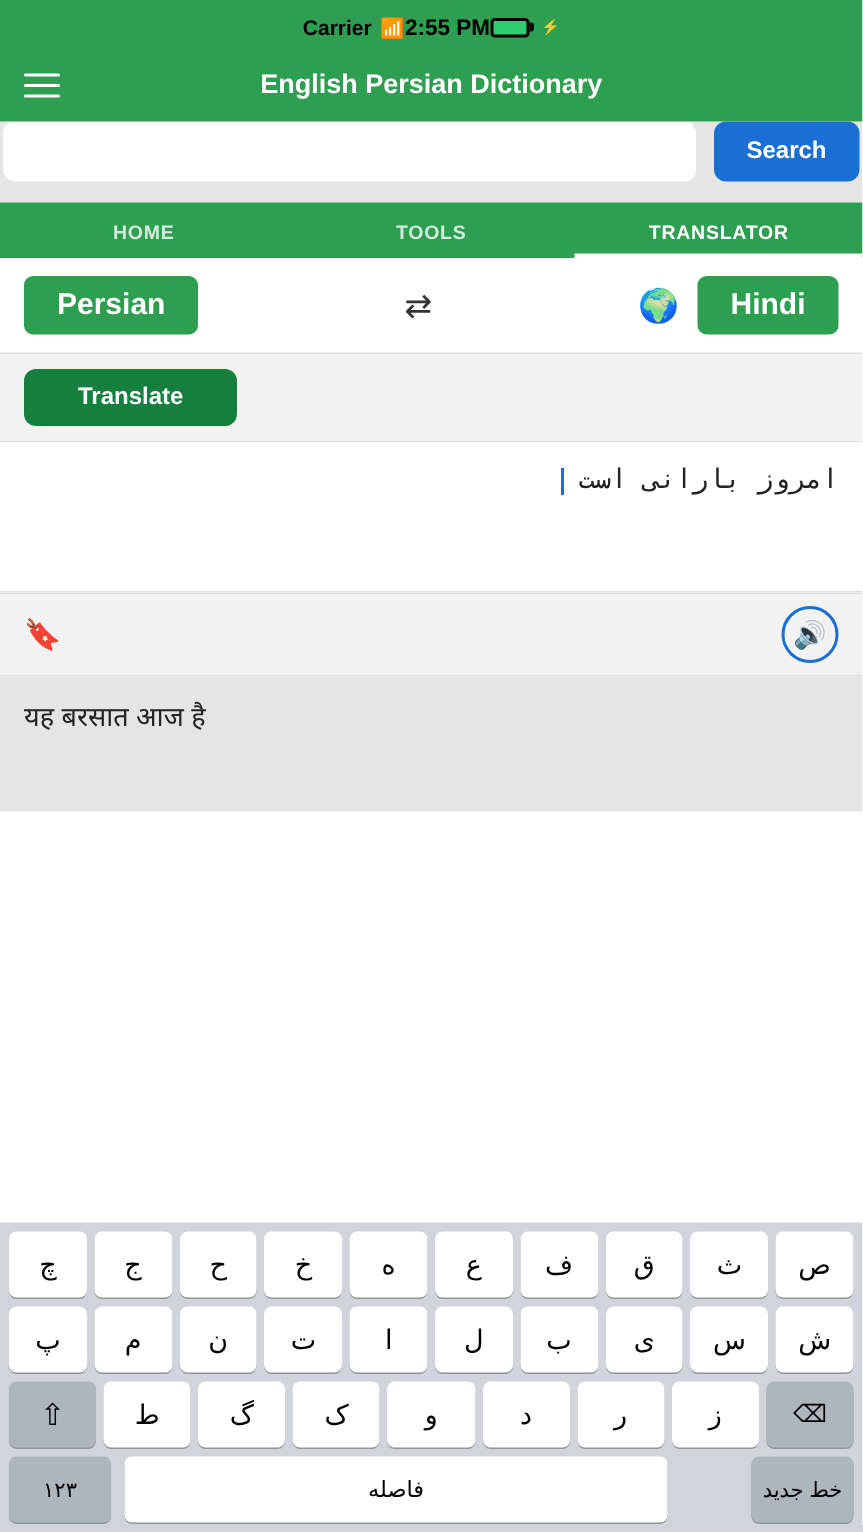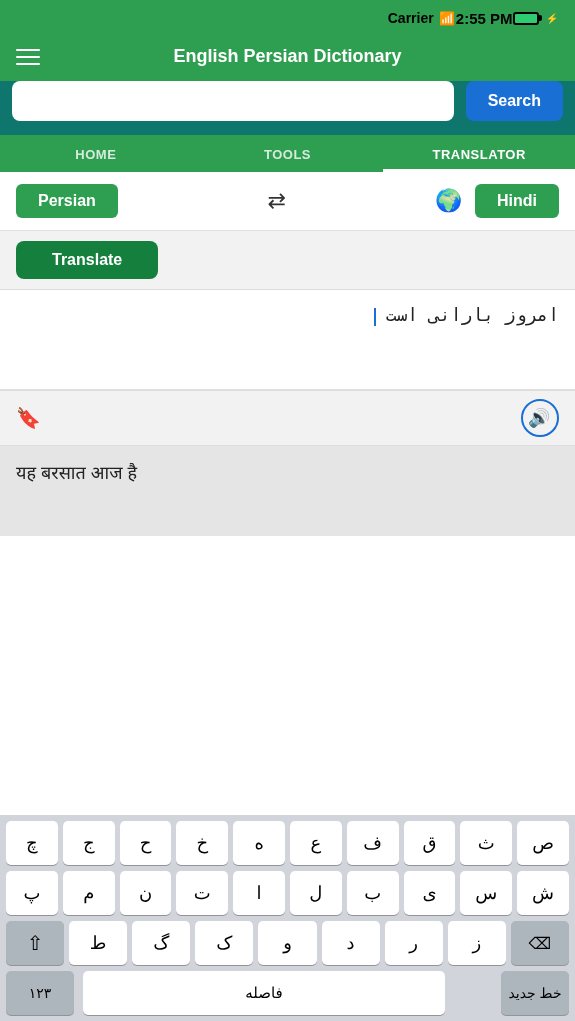--- a/index.html
+++ b/index.html
@@ -11,21 +11,21 @@
       overflow: hidden;
       position: relative;
     }
 
     
     .status-bar {
       background: #2e9e50;
       height: 36px;
       display: flex;
       align-items: center;
-      justify-content: flex-end;
+      justify-content: center;
       padding: 0 16px;
       color: #000;
       font-size: 14px;
       font-weight: 600;
     }
     .status-left { display: flex; align-items: center; gap: 6px; }
     .status-center { font-weight: 600; font-size: 15px; }
     .status-right { display: flex; align-items: center; gap: 6px; }
     .wifi-icon { font-size: 13px; }
     .battery-icon {
@@ -74,22 +74,22 @@
       border-radius: 2px;
     }
     .header-title {
       color: #fff;
       font-size: 18px;
       font-weight: 700;
     }
 
     
     .search-bar {
-      background: #0f766e;
-      padding: 0 12px 14px;
+      background: #e5e5e5;
+      padding: 0 2px 14px;
       display: flex;
       gap: 12px;
     }
     .search-input {
       flex: 1;
       height: 40px;
       border-radius: 8px;
       border: none;
       padding: 0 10px;
       font-size: 16px;
@@ -151,21 +151,21 @@
       padding: 12px 16px;
       gap: 12px;
       border-bottom: 1px solid #e0e0e0;
     }
     .lang-btn {
       background: #2e9e50;
       color: #fff;
       border: none;
       border-radius: 6px;
       padding: 8px 22px;
-      font-size: 16px;
+      font-size: 20px;
       font-weight: 600;
       cursor: pointer;
     }
     .swap-btn {
       background: none;
       border: none;
       cursor: pointer;
       font-size: 22px;
       color: #333;
       flex: 1;

